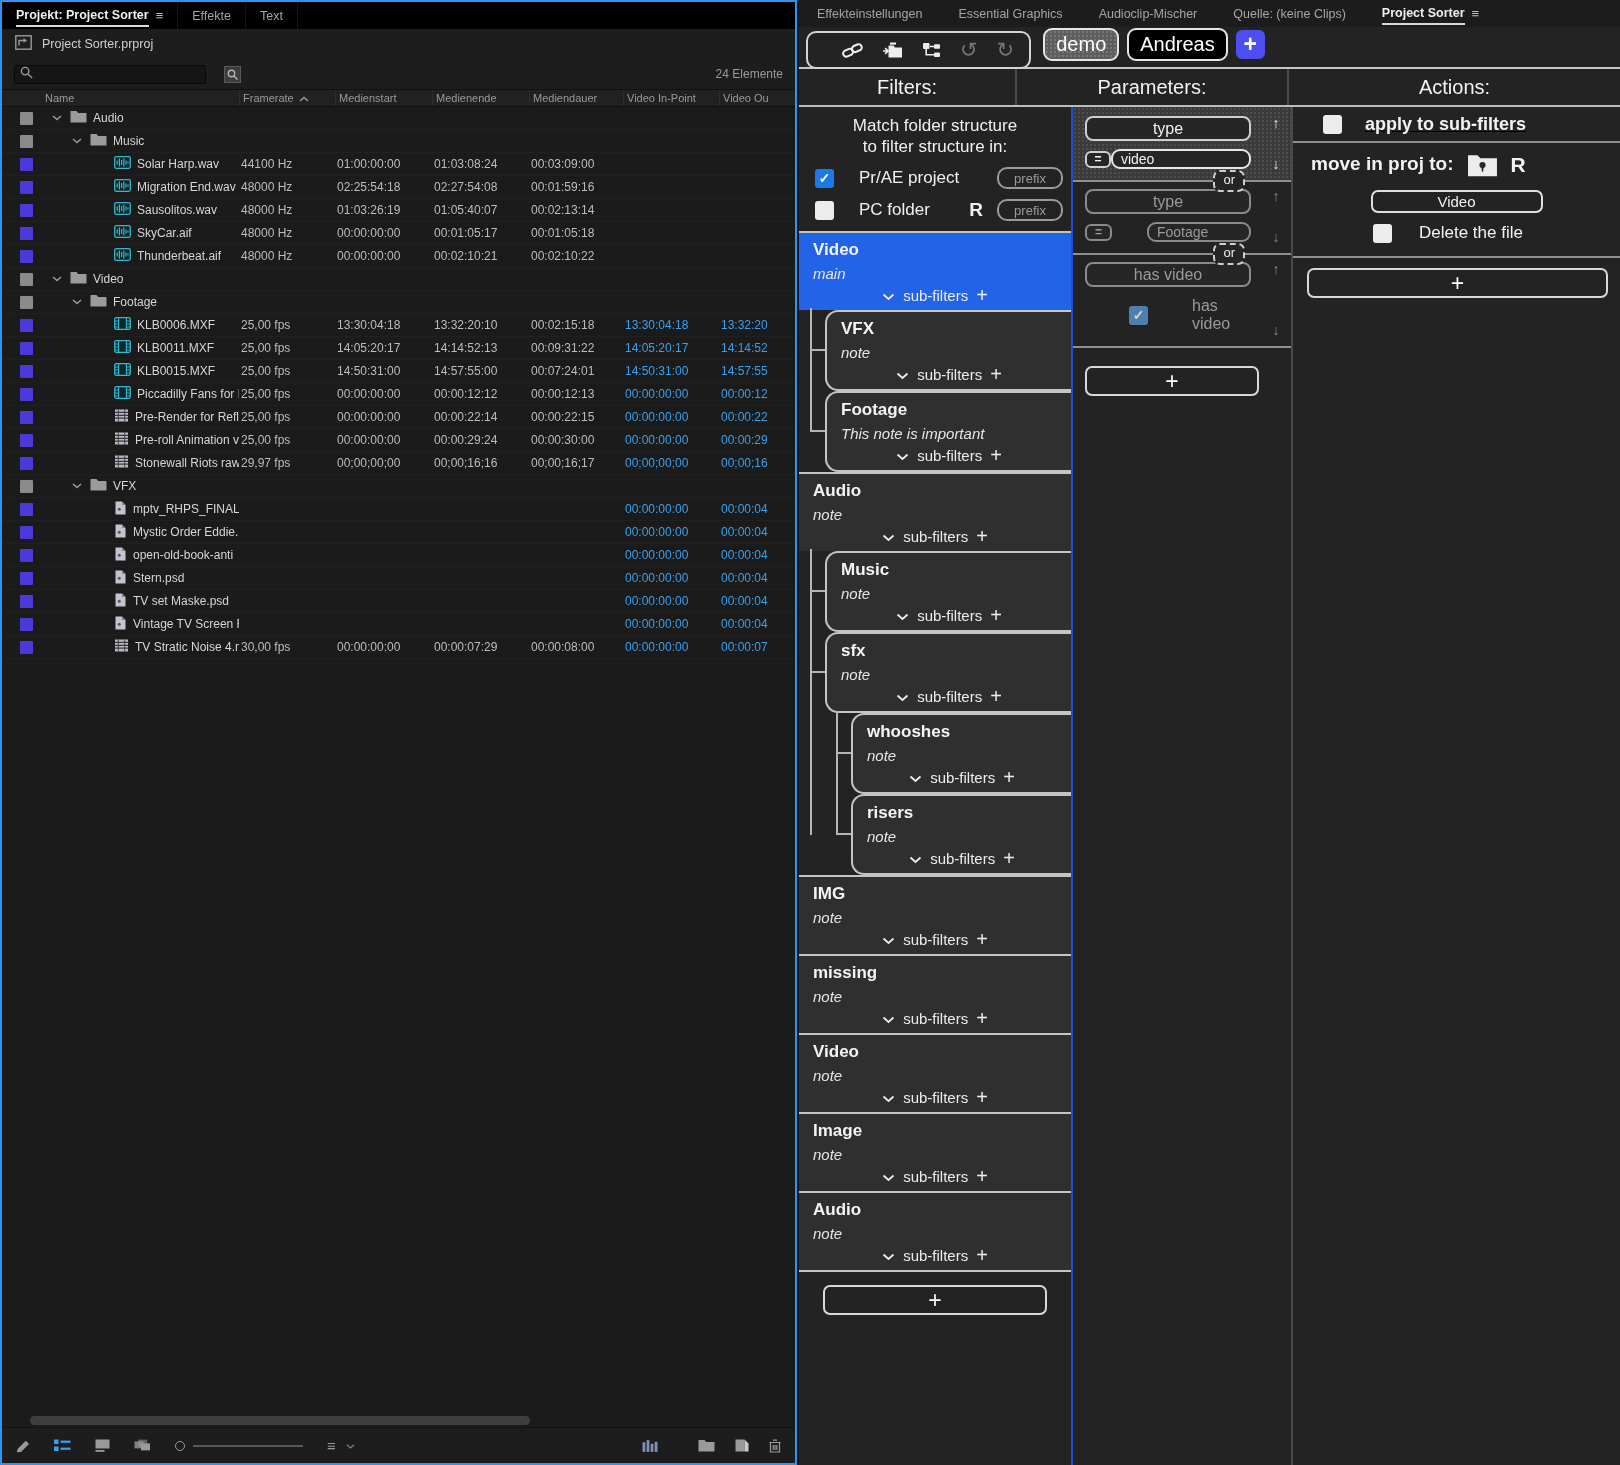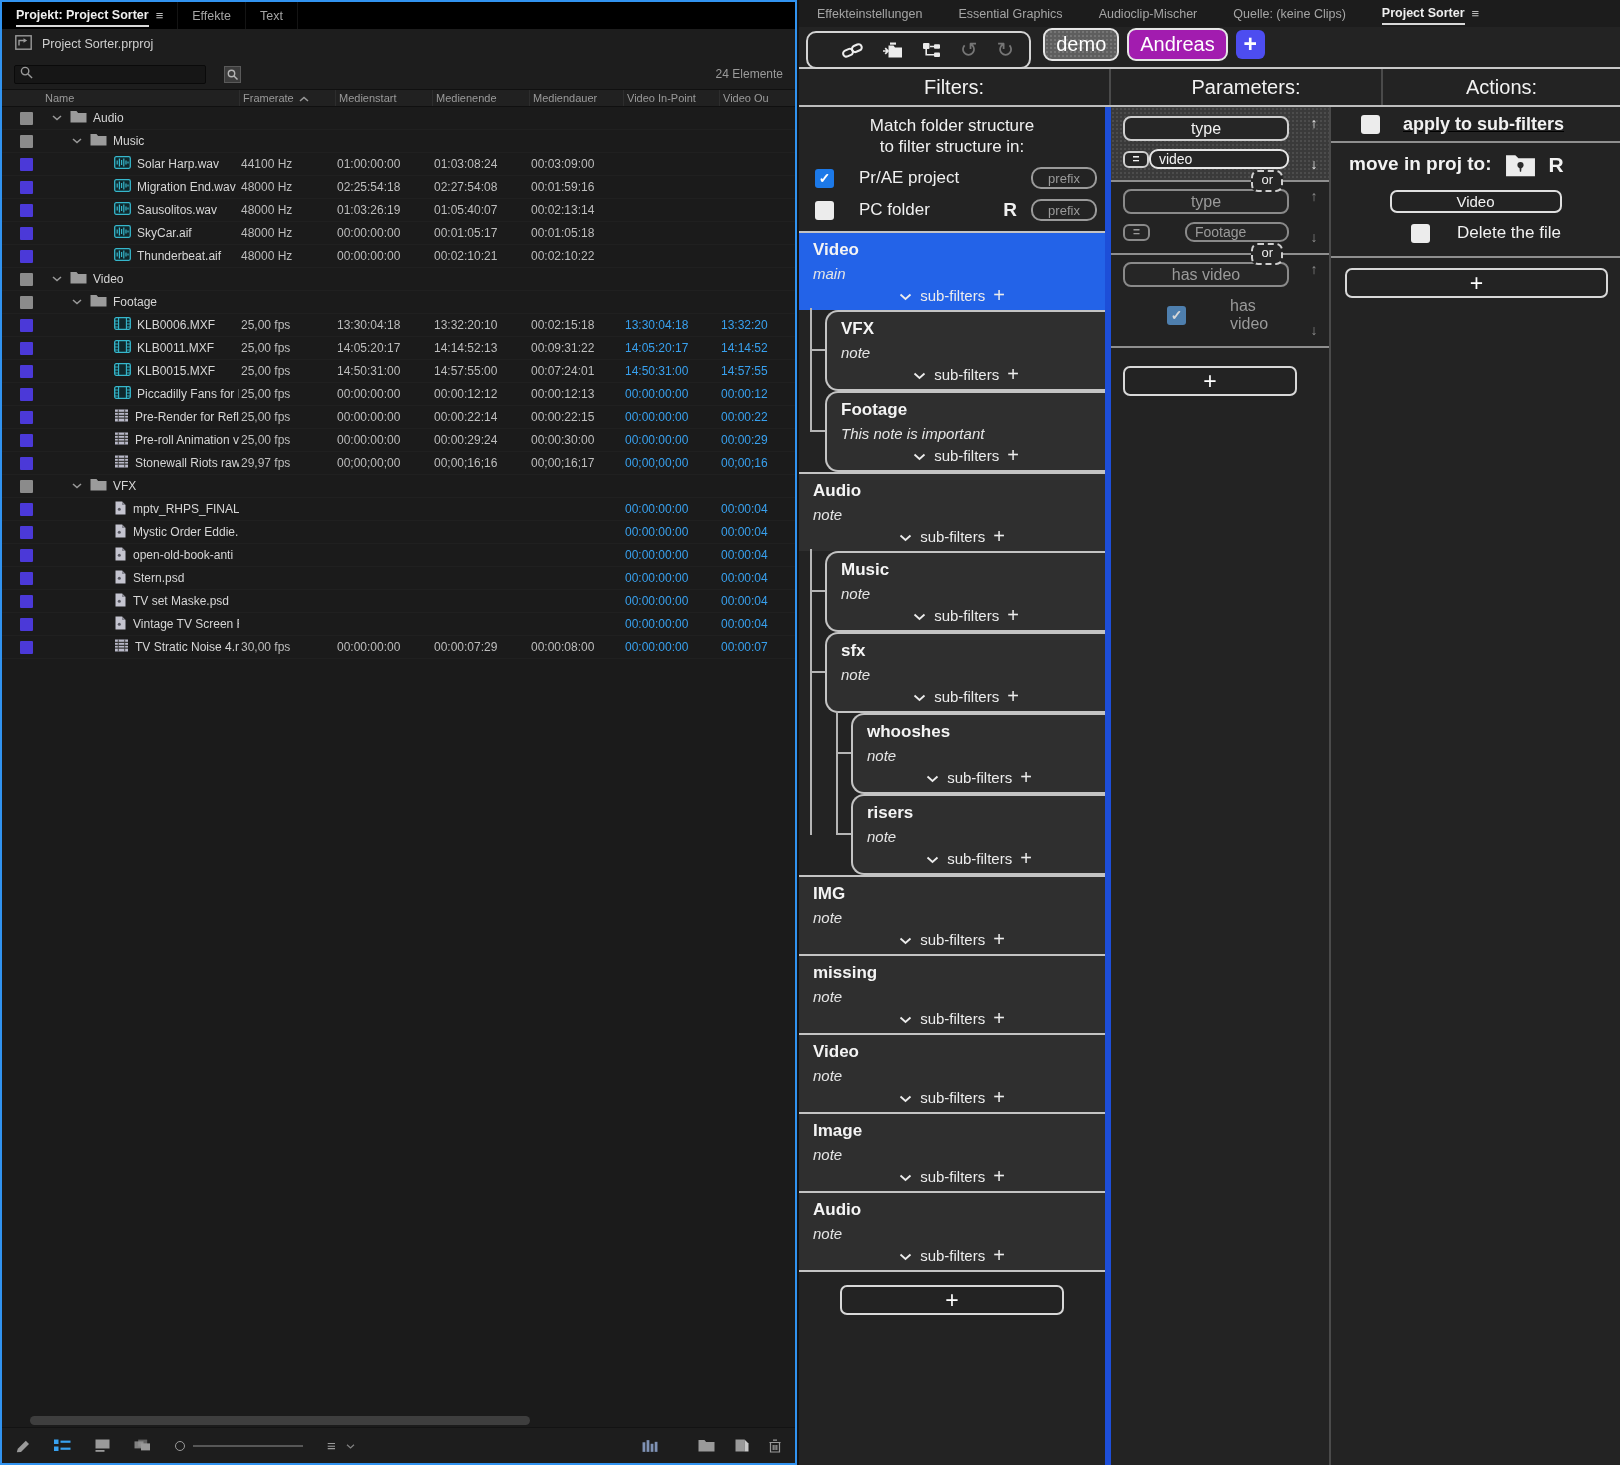--- a/index.html
+++ b/index.html
@@ -60,32 +60,32 @@
   .rtabs .tab { border-right:none; padding:0 18px; }
   .toolrow { height:42px; display:flex; align-items:flex-end; padding-left:7px; border-bottom:2px solid #c8c8c8;
              flex:0 0 auto; background:#232323; }
   .iconbox { display:flex; align-items:center; gap:19px; padding:0 15px; height:38px;
              border:2px solid #d4d4d4; border-radius:10px 10px 10px 10px; margin-bottom:-2px; background:#232323; }
   .iconbox .tbtn { display:flex; align-items:center; color:#ececec; }
   .tbtn.dim { color:#767676; }
   .undoredo { font-size:21px; line-height:20px; }
   .profiles { display:flex; align-items:center; gap:8px; margin-left:12px; margin-bottom:6px; }
   .pbtn { height:33px; padding:0 11px; border:2px solid #e6e6e6; border-radius:9px; color:#fff; font-size:20px;
-          display:flex; align-items:center; background:#a21caf; }
+          display:flex; align-items:center; background:#000000; }
   .pbtn.active { background-color:#5e5e5e;
      background-image:radial-gradient(#757575 1px, transparent 1.2px); background-size:4px 4px; }
   .addsq { width:29px; height:29px; background:#4d4df0; border-radius:6px; color:#fff; font-size:23px; font-weight:bold;
            display:flex; align-items:center; justify-content:center; }
   .secheads { height:38px; display:flex; border-bottom:2px solid #bcbcbc; flex:0 0 auto; }
   .sechead { display:flex; align-items:center; justify-content:center; font-size:20px; color:#f2f2f2; }
-  .sechead.f { width:312px; border-right:2px solid #4a4a4a; }
+  .sechead.f { width:218px; border-right:2px solid #4a4a4a; }
   .sechead.p { width:272px; border-right:2px solid #4a4a4a; }
   .sechead.a { flex:1; }
   .cols { flex:1; display:flex; overflow:hidden; }
-  .colF { width:312px; border-right:6px solid #1d4ed8; overflow:hidden; }
+  .colF { width:274px; border-right:2px solid #1d4ed8; overflow:hidden; }
   .colP { width:220px; border-right:2px solid #4a4a4a; overflow:hidden; display:flex; flex-direction:column; }
   .colA { flex:1; overflow:hidden; }
 
   
   .matchbox { padding:8px 0 10px; }
   .matchtitle { text-align:center; color:#f0f0f0; font-size:17px; line-height:21px; }
   .checkrow { display:flex; align-items:center; margin:10px 8px 0 16px; }
   .checkrow .lbl { font-size:17px; color:#f0f0f0; margin-left:25px; }
   .checkrow .rlet { font-weight:bold; color:#f0f0f0; font-size:19px; margin-left:auto; margin-right:14px; }
   .checkrow .push { margin-left:auto; }

